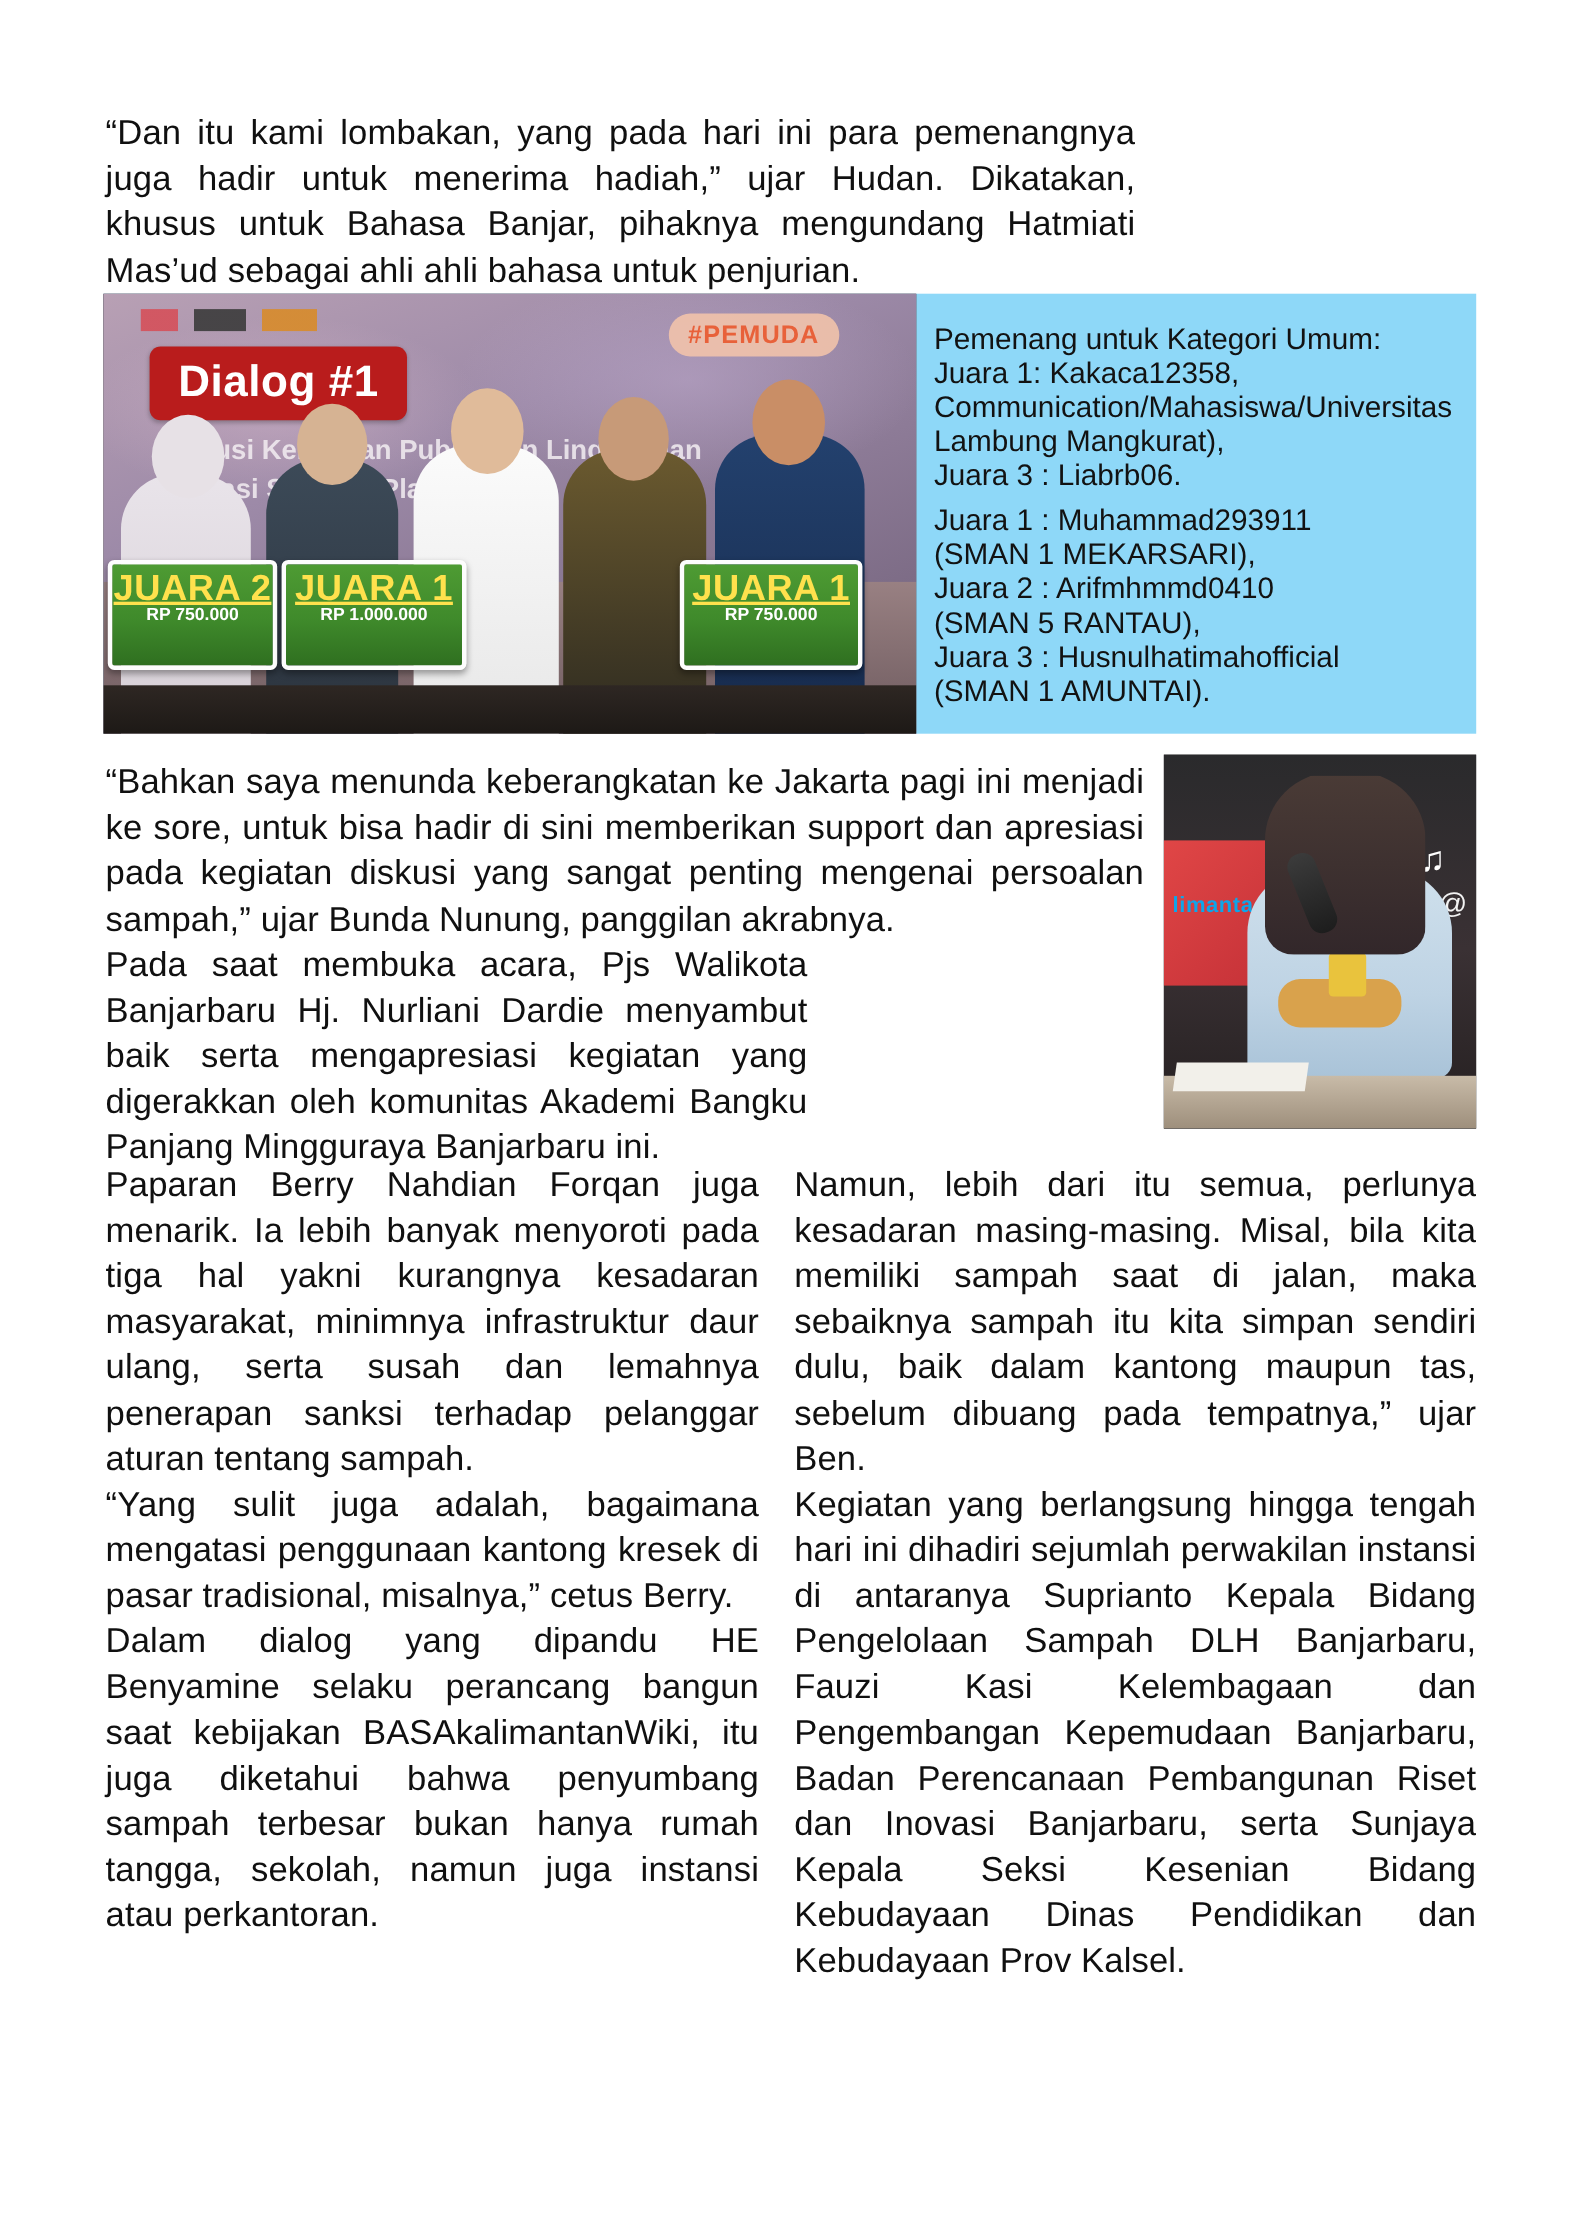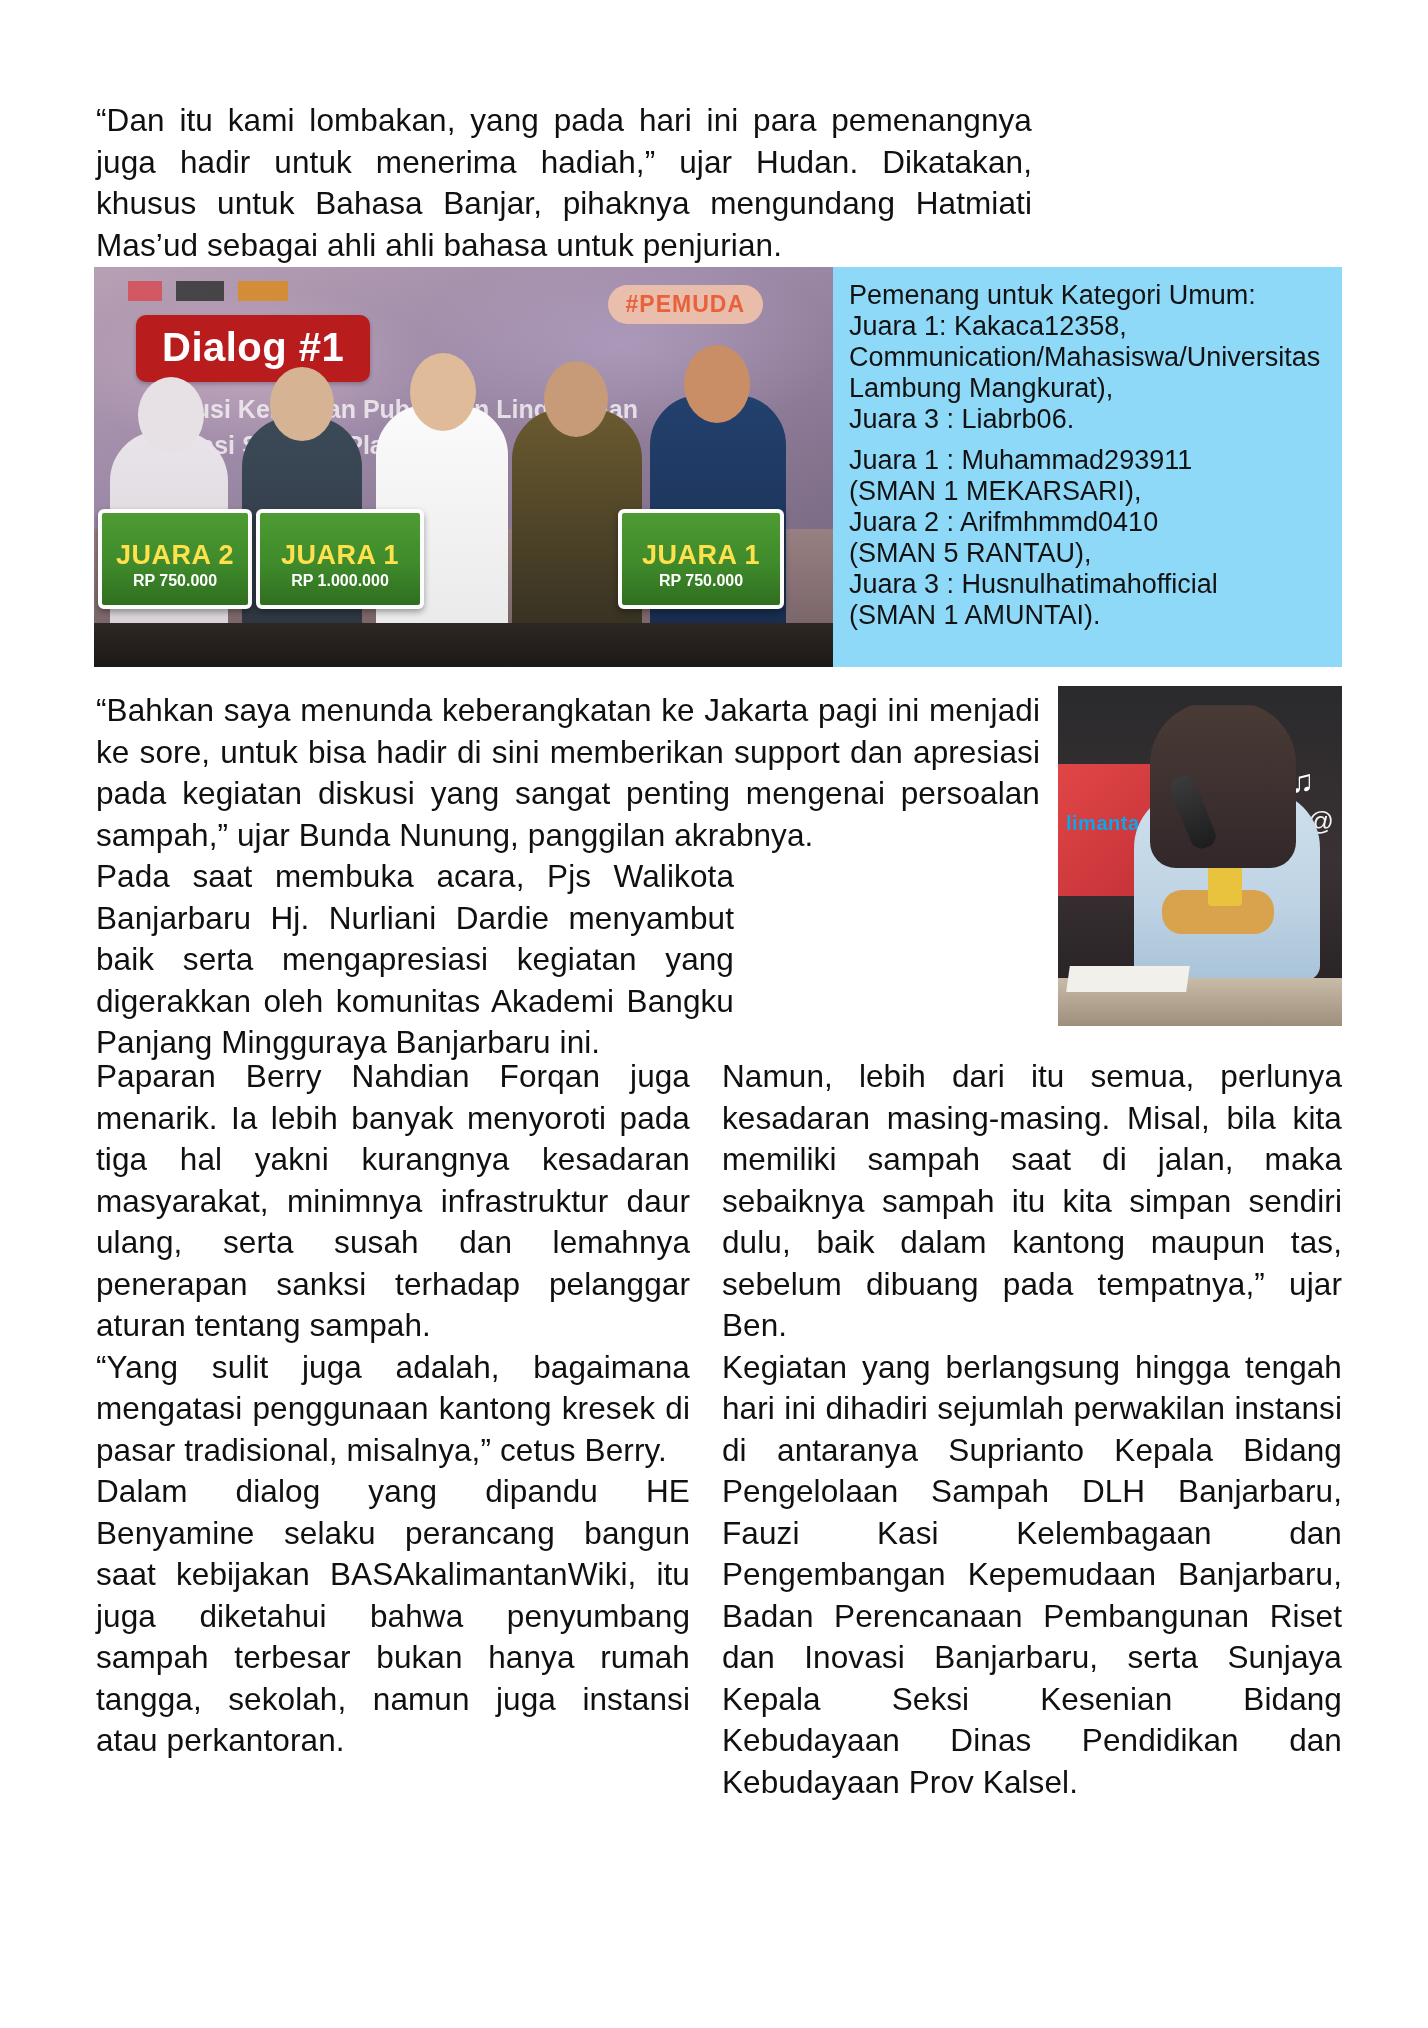--- a/index.html
+++ b/index.html
@@ -43,21 +43,21 @@
 
   
   #figure-winners {
     position: absolute;
     left: 94px;
     top: 267px;
     width: 1248px;
     height: 400px;
     background: #8ed8f8;
     display: flex;
-    align-items: flex-start;
+    align-items: center;
   }
   #winners-photo {
     width: 739px;
     height: 400px;
     flex: 0 0 739px;
     position: relative;
     overflow: hidden;
     background: #5f4a52;
   }
   
@@ -131,21 +131,21 @@
     position: absolute;
     border-radius: 6px;
     border: 4px solid #fdfdfd;
     background: linear-gradient(180deg,#4e9b33 0%, #3f8a2b 55%, #2f6f20 100%);
     color: #ffe14d;
     font-weight: 800;
     text-align: center;
     box-shadow: 0 3px 6px rgba(0,0,0,.35);
     overflow: hidden;
   }
-  .sign .t1 { font-size: 27px; line-height: 32px; padding-top: 26px; letter-spacing: .5px; }
+  .sign .t1 { font-size: 33px; line-height: 32px; padding-top: 5px; letter-spacing: .5px; text-decoration: underline; }
   .sign .t2 { font-size: 16px; line-height: 20px; color:#ffffff; }
   .ph-table {
     position: absolute;
     left: 0; right: 0; bottom: 0; height: 44px;
     background: linear-gradient(180deg,#2e2723 0%, #1d1916 100%);
   }
 
   #winners-caption {
     flex: 1 1 auto;
     padding: 13px 16px 10px 16px;

